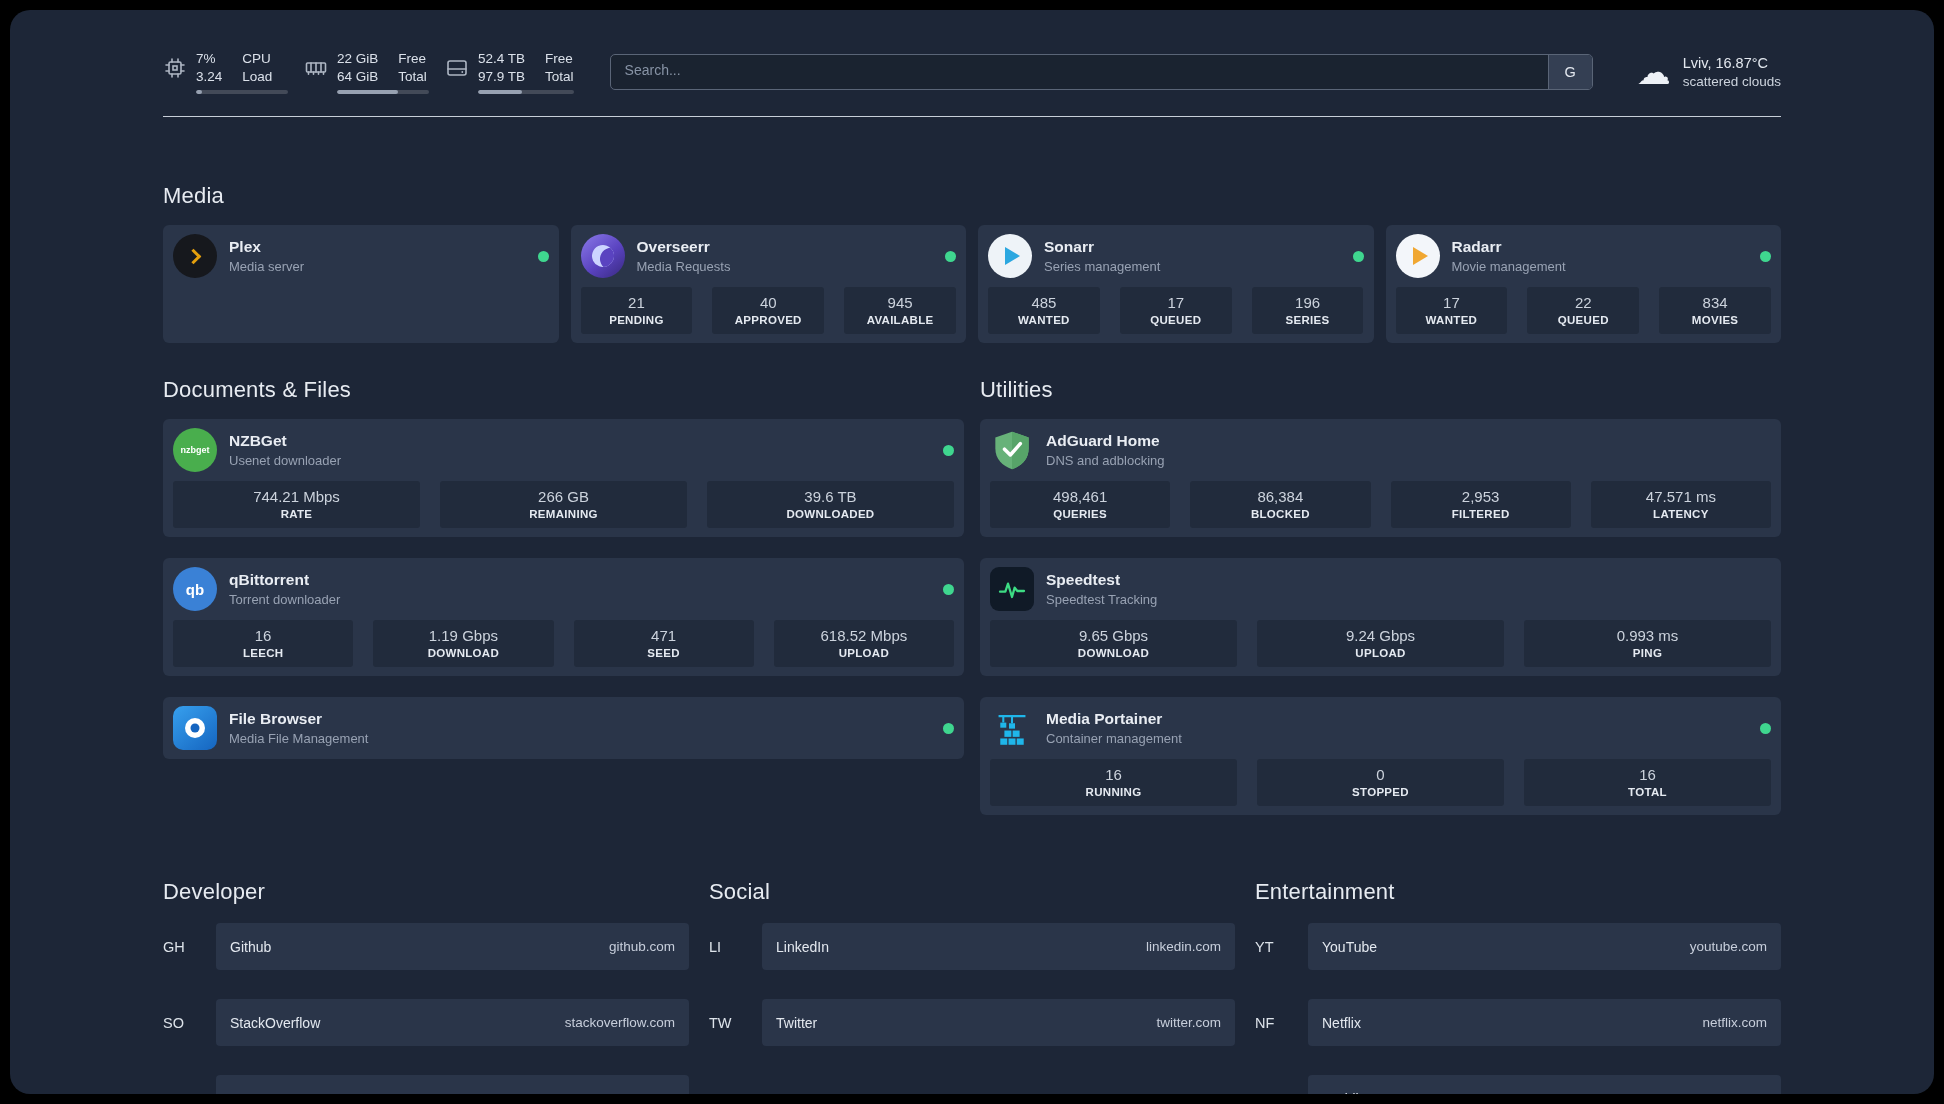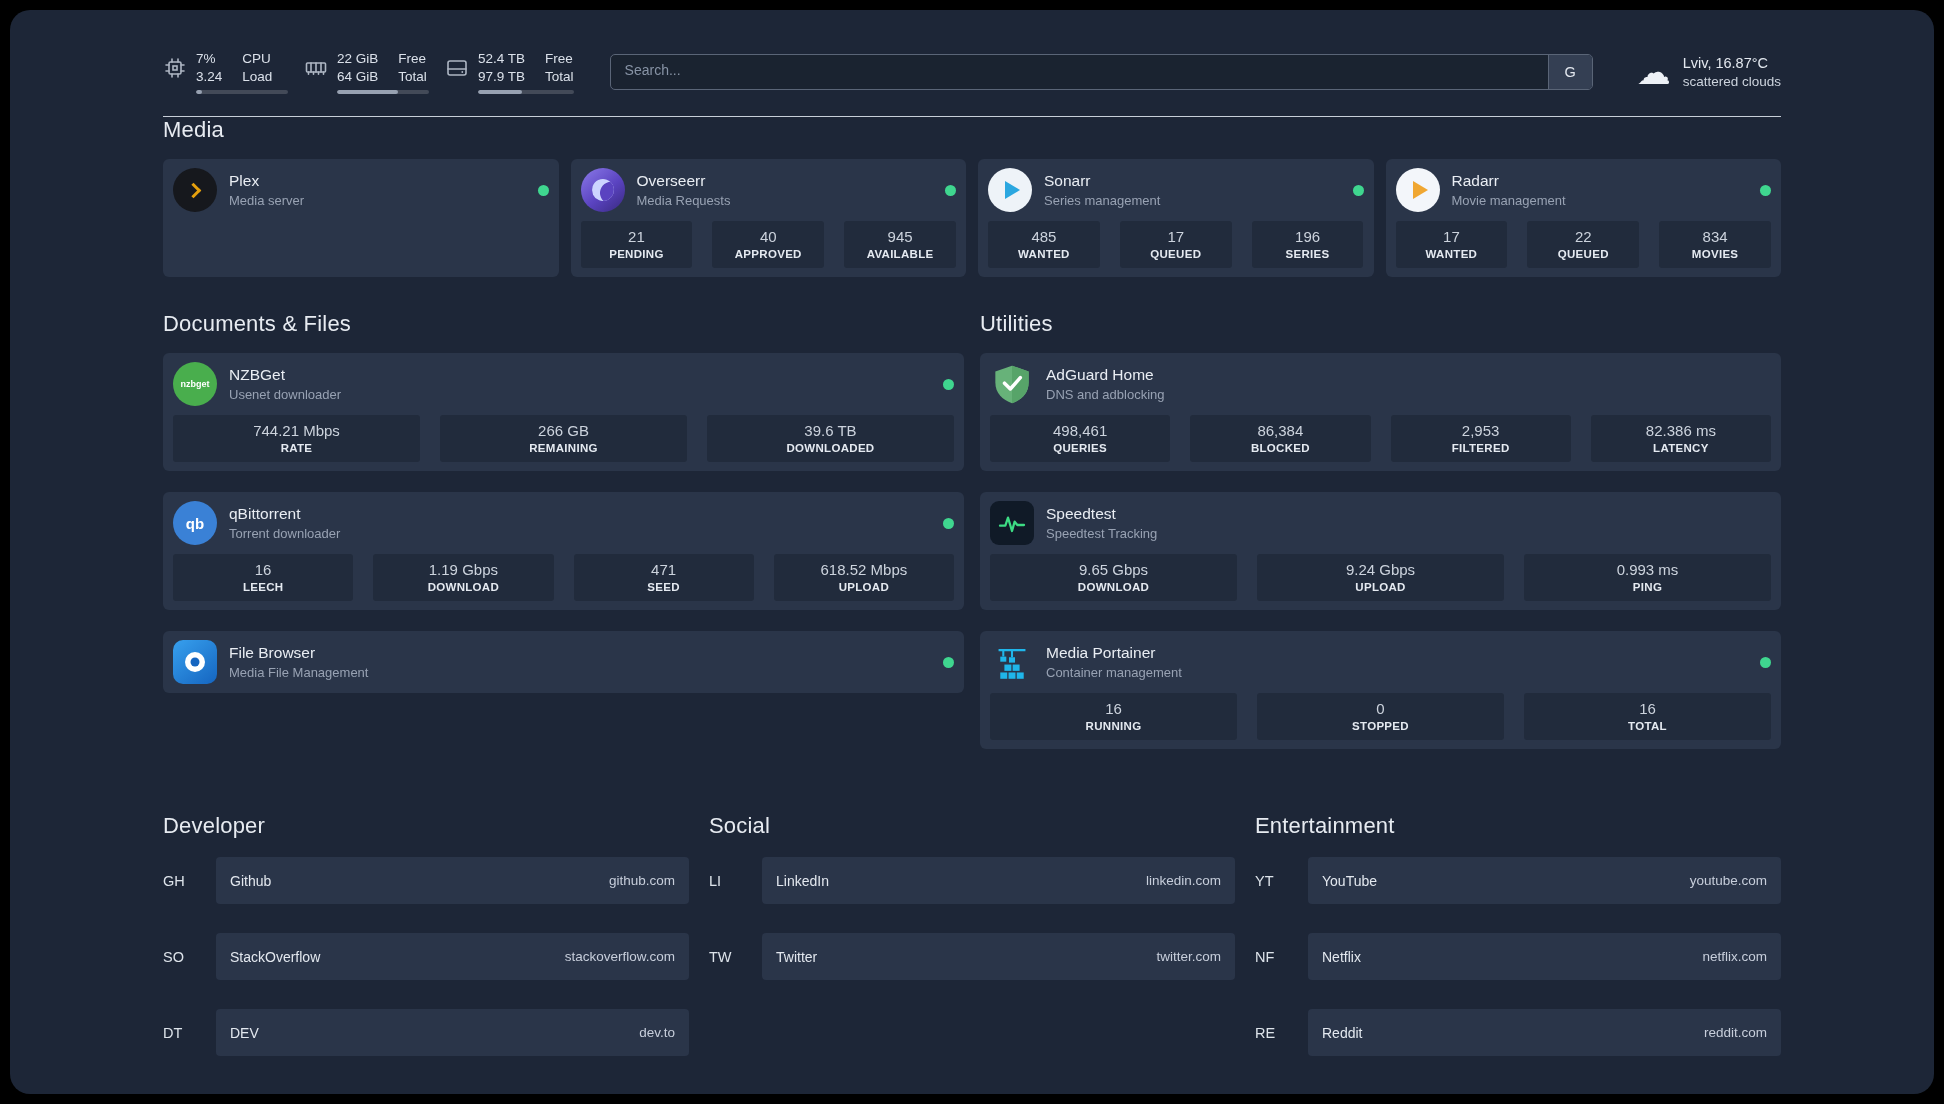--- a/index.html
+++ b/index.html
@@ -26,27 +26,27 @@
     background:#343f53; border:none; border-left:1px solid #5a6577; border-radius:0 4px 4px 0;
     color:#e4e9f0; font-size:14.5px; cursor:pointer; font-family:inherit; }
   .weather { display:flex; align-items:center; gap:12px; }
   .cloud-glyph { font-size:34px; color:#edf1f6; line-height:1; }
   .weather-loc { font-size:14.5px; color:#e3e8ef; }
   .weather-cond { font-size:13.5px; color:#ccd3dd; margin-top:3px; }
   .divider { border-bottom:1px solid #c7ced8; margin-top:22px; }
 
   
   h2.sec-title { font-size:22px; font-weight:500; color:#e7ebf1; letter-spacing:.2px; }
-  .media-section { }
+  .media-section { margin-top:66px; }
   .media-grid { display:grid; grid-template-columns:repeat(4,1fr); gap:12px; margin-top:16px; }
 
   .card { background:#2a3549; border-radius:6px; padding:9px 10px; }
   .card-head { display:flex; align-items:center; gap:12px; }
   .svc-icon { width:44px; height:44px; display:flex; align-items:center; justify-content:center; flex:0 0 44px; }
-  .svc-name { font-size:15.5px; font-weight:400; color:#e9edf3; }
+  .svc-name { font-size:15.5px; font-weight:700; color:#e9edf3; }
   .svc-desc { font-size:13px; color:#98a2b3; margin-top:3px; }
   .dot { width:11px; height:11px; border-radius:50%; background:#3fd68f; margin-left:auto; }
   .stats { display:flex; gap:20px; margin-top:9px; }
   .stat { flex:1; background:#212b3c; border-radius:3px; text-align:center; padding:7px 4px 8px; }
   .stat-value { font-size:15px; color:#ccd3dd; }
   .stat-label { font-size:11.5px; font-weight:700; color:#e5eaf1; margin-top:3px; letter-spacing:.3px; }
 
   
   .ic-plex { background:#16181d; border-radius:50%; }
   .plex-chev { width:11px; height:11px; border-top:3.5px solid #e5a00d; border-right:3.5px solid #e5a00d;
@@ -392,21 +392,21 @@
               </div>
               <div class="stat">
                 <div class="stat-value">86,384</div>
                 <div class="stat-label">BLOCKED</div>
               </div>
               <div class="stat">
                 <div class="stat-value">2,953</div>
                 <div class="stat-label">FILTERED</div>
               </div>
               <div class="stat">
-                <div class="stat-value">82.386 ms</div>
+                <div class="stat-value">47.571 ms</div>
                 <div class="stat-label">LATENCY</div>
               </div>
             </div>
           </div>
 
           <div class="card">
             <div class="card-head">
               <span class="svc-icon ic-speedtest">
                 <svg width="32" height="32" viewBox="0 0 24 24">
                   <polyline points="3,14 7,14 9,8 12,18 14,11 16,13.5 21,13.5" stroke="#3ddc84" stroke-width="1.7" fill="none" stroke-linecap="round" stroke-linejoin="round"></polyline>

